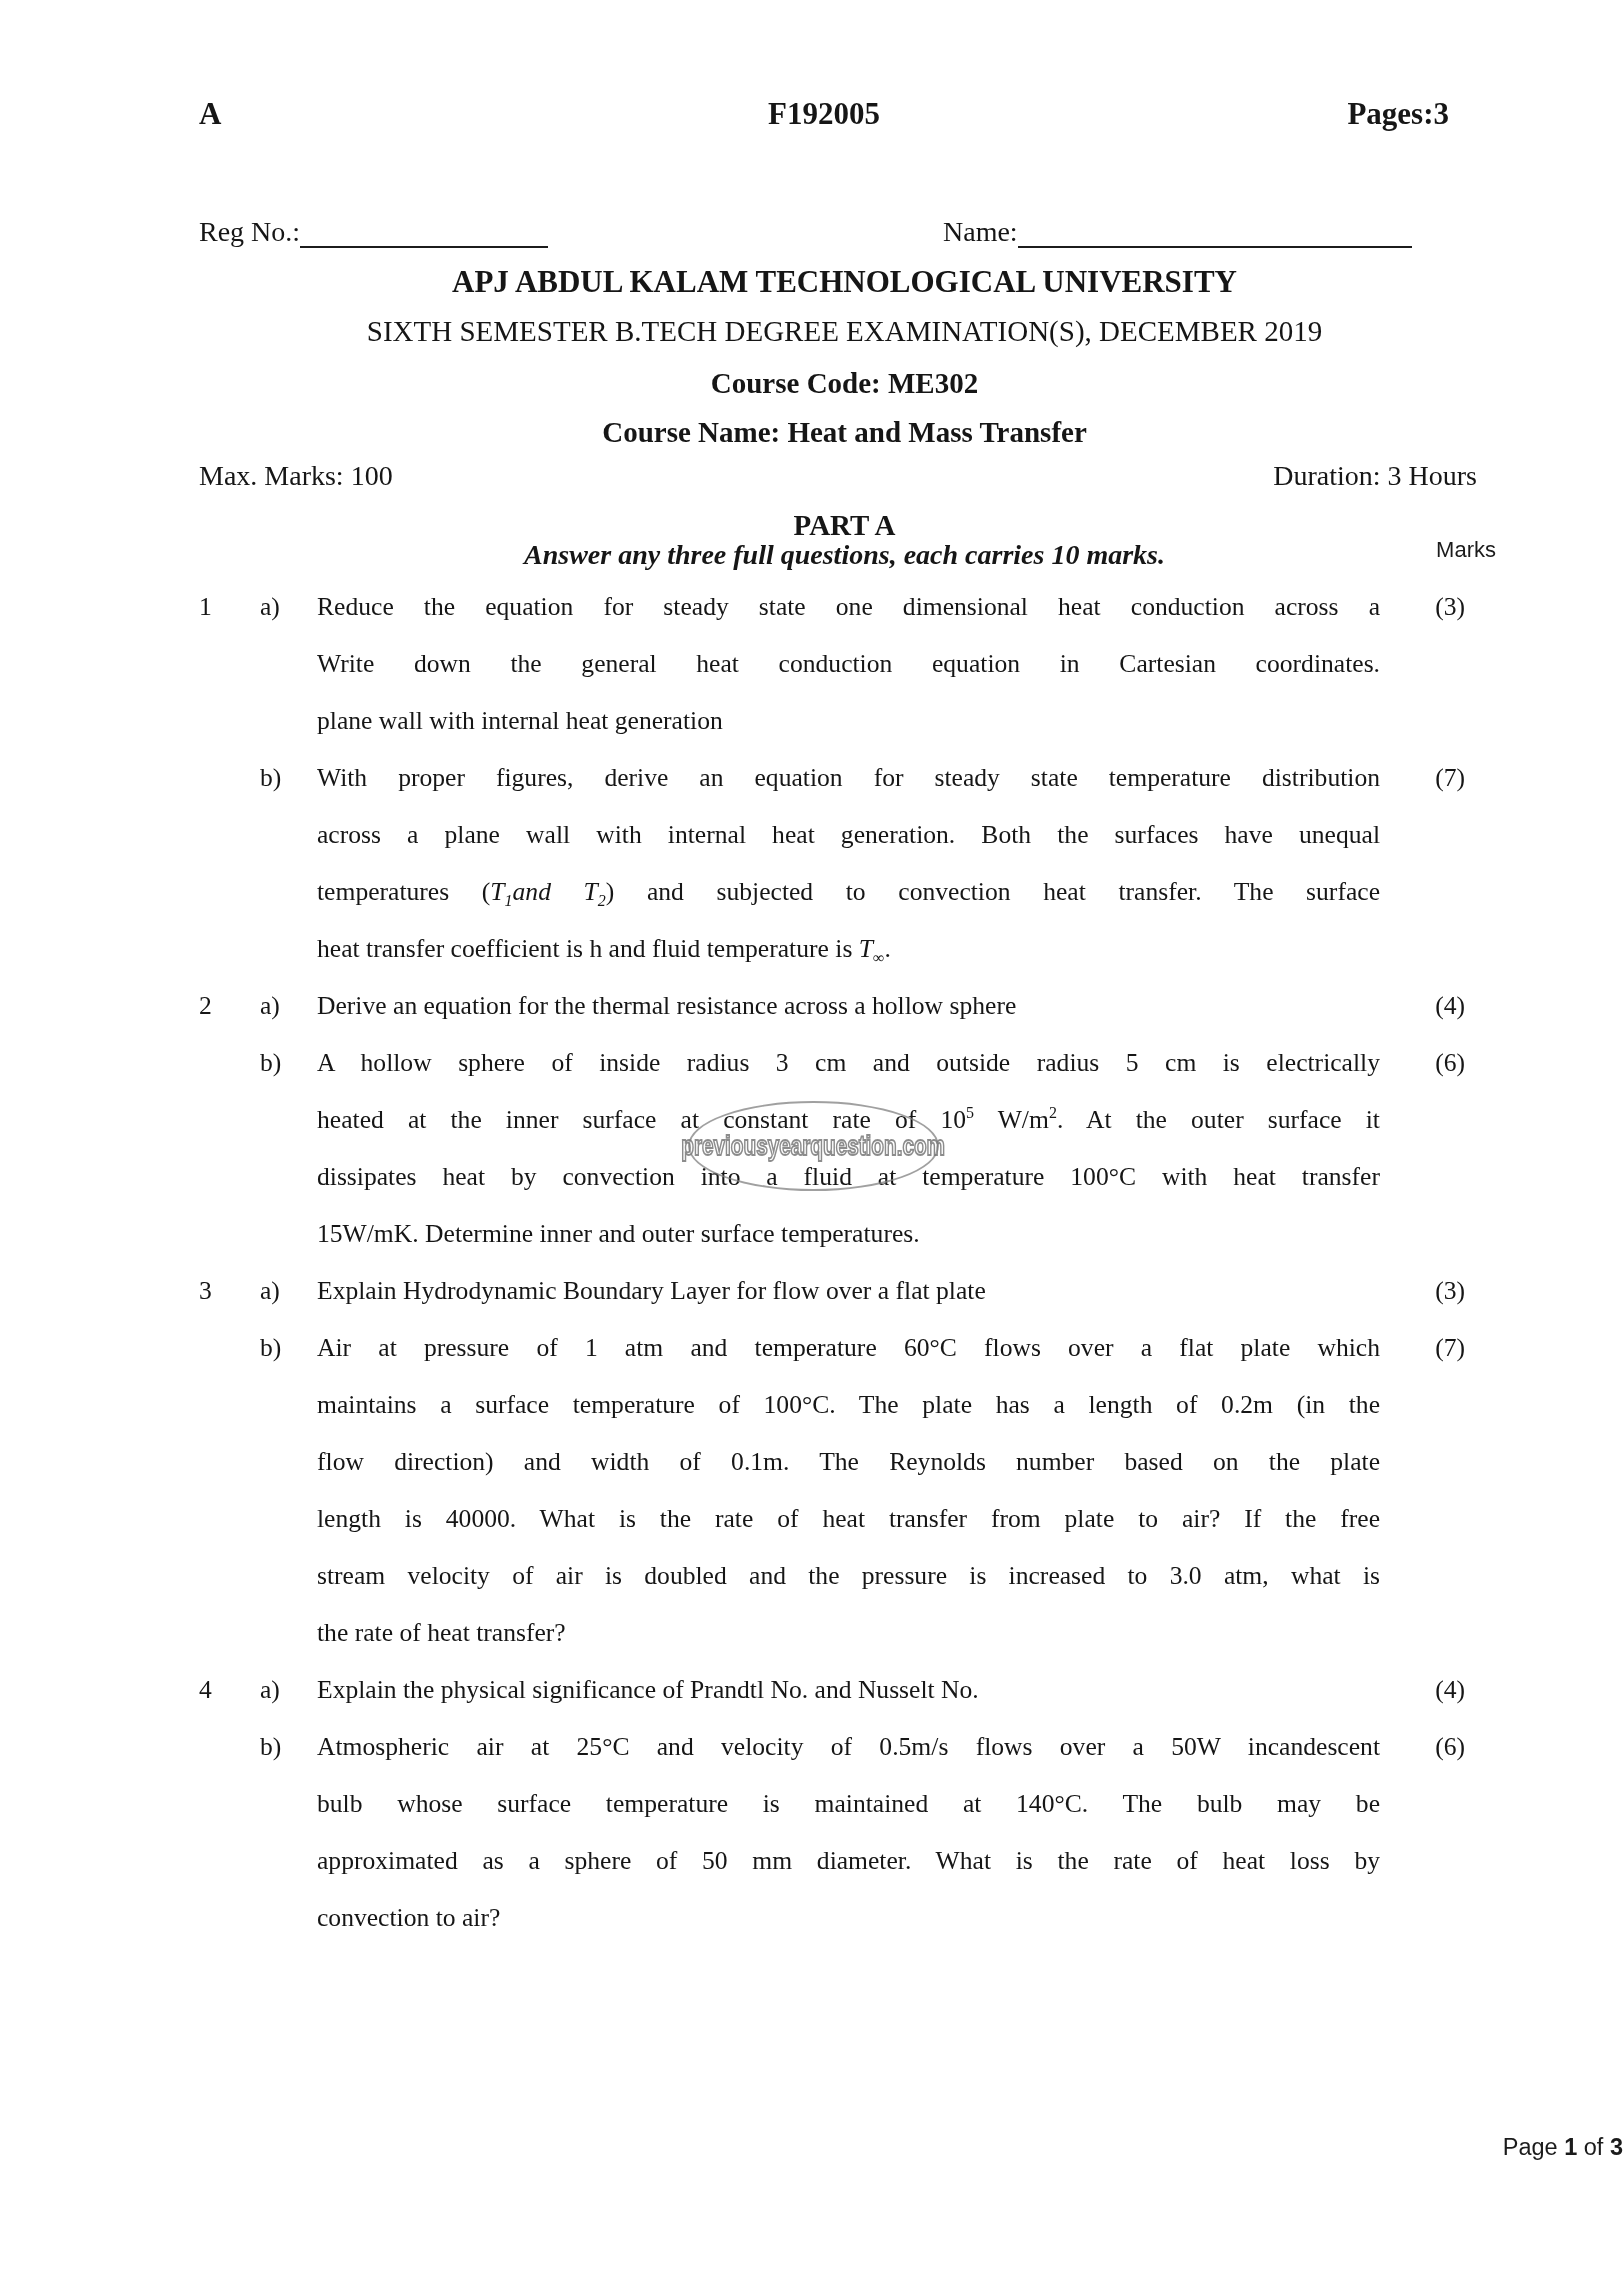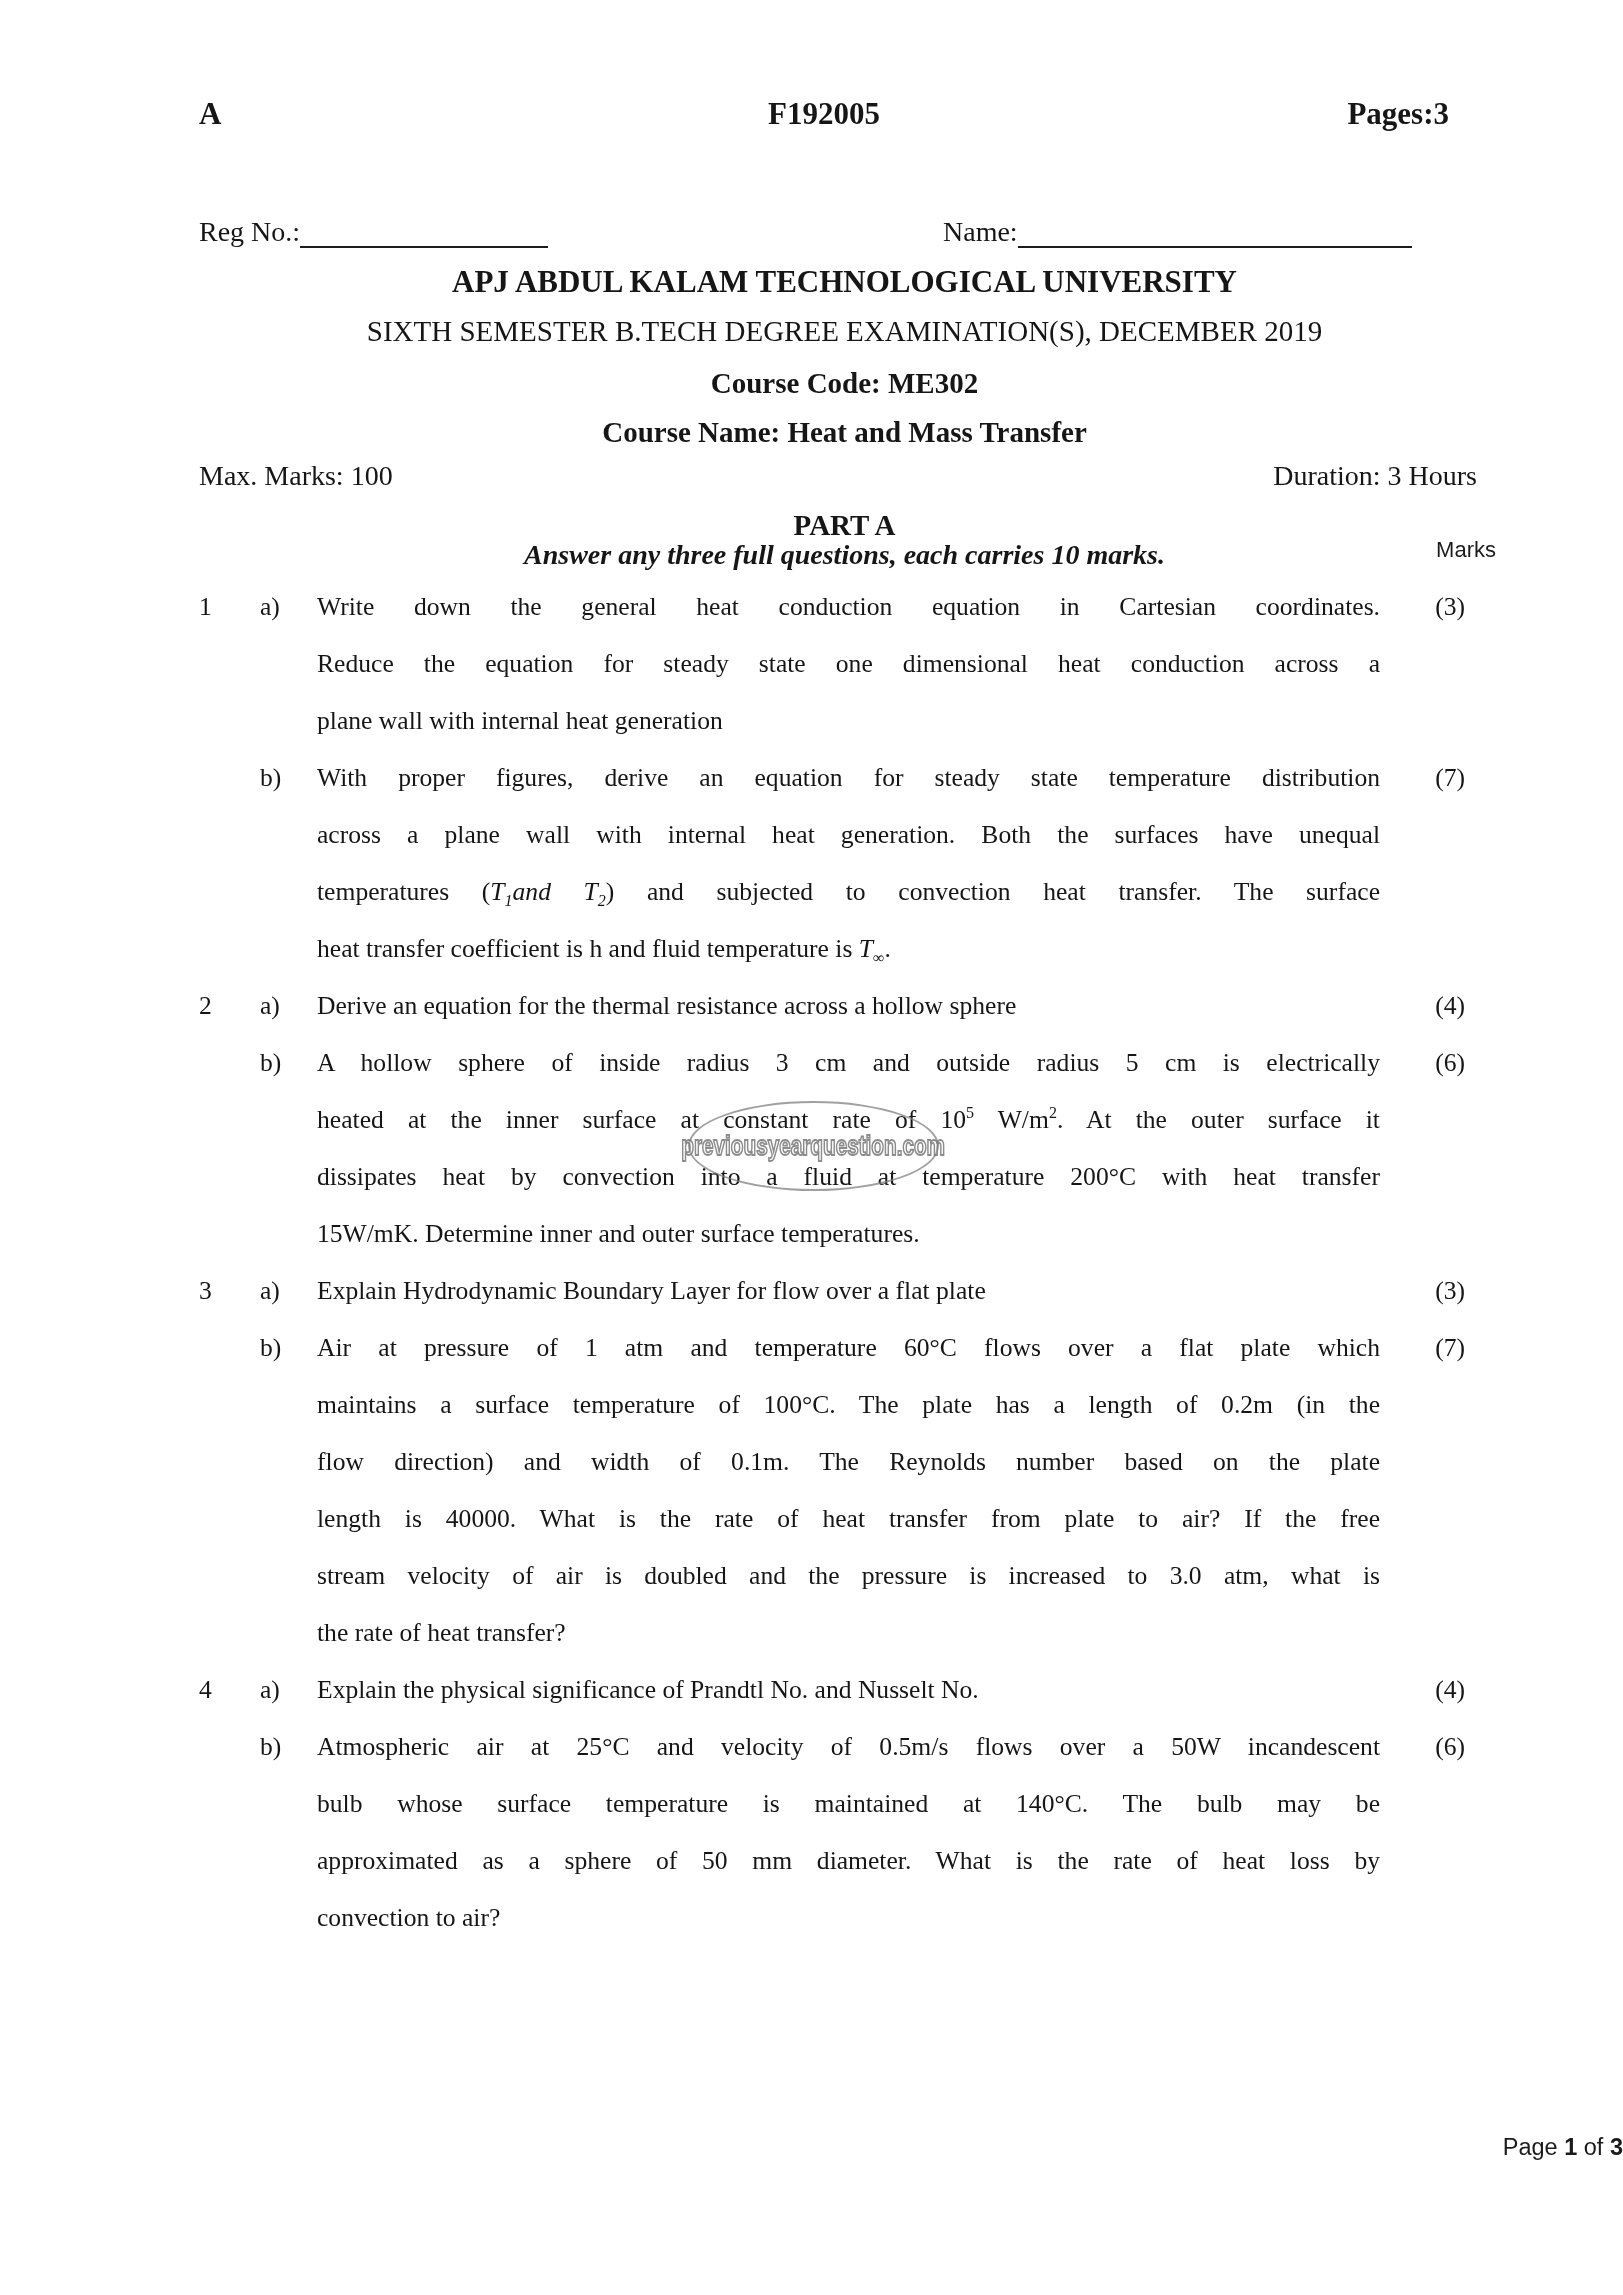--- a/index.html
+++ b/index.html
@@ -127,22 +127,22 @@
 
   <div class="c-head t-part">PART A</div>
   <div class="c-head t-instr">Answer any three full questions, each carries 10 marks.</div>
   <div class="marks-label">Marks</div>
 
   <div class="questions" id="questions">
       <div class="q-row">
         <div class="q-cell q-num">1</div>
         <div class="q-cell q-letter">a)</div>
         <div class="q-text">
+          <div class="qline"><span>Reduce the equation for steady state one dimensional heat conduction across a</span></div>
           <div class="qline"><span>Write down the general heat conduction equation in Cartesian coordinates.</span></div>
-          <div class="qline"><span>Reduce the equation for steady state one dimensional heat conduction across a</span></div>
           <div class="qline qlast"><span>plane wall with internal heat generation</span></div>
         </div>
         <div class="q-cell q-marks">(3)</div>
       </div>
       <div class="q-row">
         <div class="q-cell q-num"></div>
         <div class="q-cell q-letter">b)</div>
         <div class="q-text">
           <div class="qline"><span>With proper figures, derive an equation for steady state temperature distribution</span></div>
           <div class="qline"><span>across a plane wall with internal heat generation. Both the surfaces have unequal</span></div>
@@ -158,21 +158,21 @@
           <div class="qline qlast"><span>Derive an equation for the thermal resistance across a hollow sphere</span></div>
         </div>
         <div class="q-cell q-marks">(4)</div>
       </div>
       <div class="q-row">
         <div class="q-cell q-num"></div>
         <div class="q-cell q-letter">b)</div>
         <div class="q-text">
           <div class="qline"><span>A hollow sphere of inside radius 3 cm and outside radius 5 cm is electrically</span></div>
           <div class="qline"><span>heated at the inner surface at constant rate of 10</span><span class="sup">5</span><span> W/m</span><span class="sup">2</span><span>. At the outer surface it</span></div>
-          <div class="qline"><span>dissipates heat by convection into a fluid at temperature 200°C with heat transfer</span></div>
+          <div class="qline"><span>dissipates heat by convection into a fluid at temperature 100°C with heat transfer</span></div>
           <div class="qline qlast"><span>15W/mK. Determine inner and outer surface temperatures.</span></div>
         </div>
         <div class="q-cell q-marks">(6)</div>
       </div>
       <div class="q-row">
         <div class="q-cell q-num">3</div>
         <div class="q-cell q-letter">a)</div>
         <div class="q-text">
           <div class="qline qlast"><span>Explain Hydrodynamic Boundary Layer for flow over a flat plate</span></div>
         </div>

